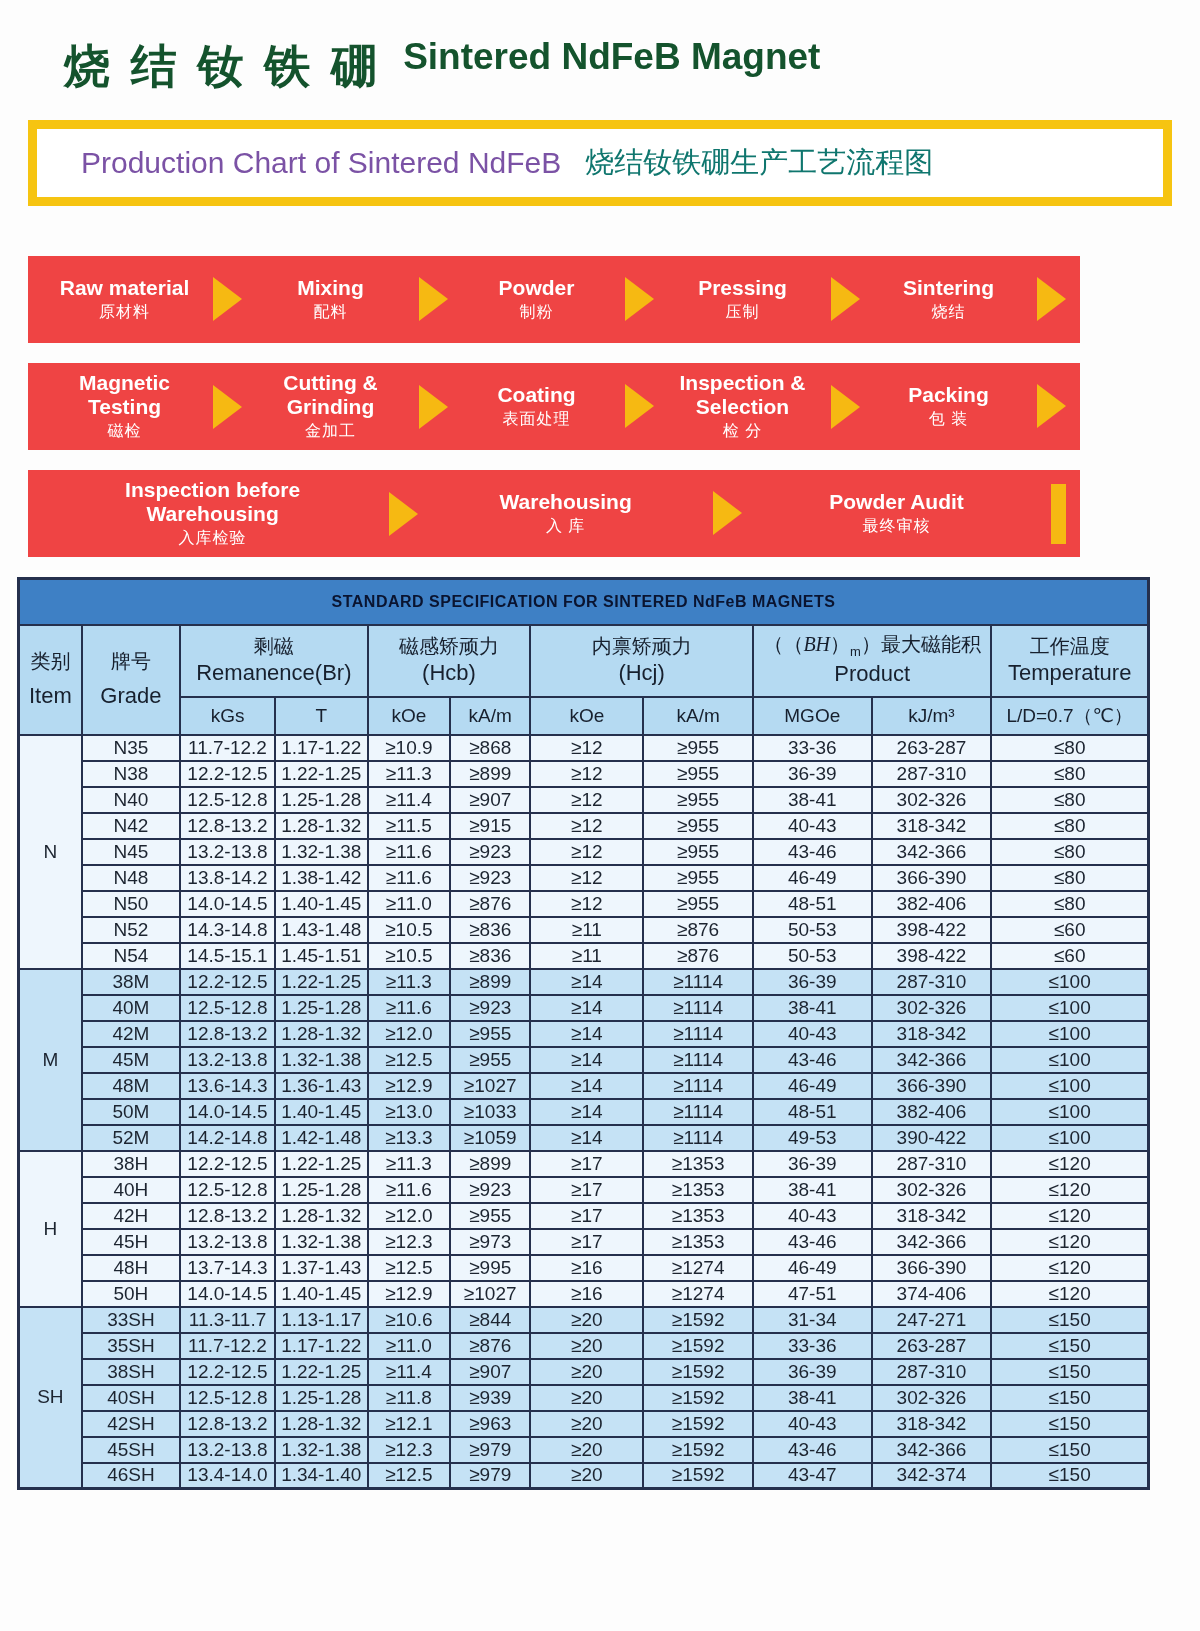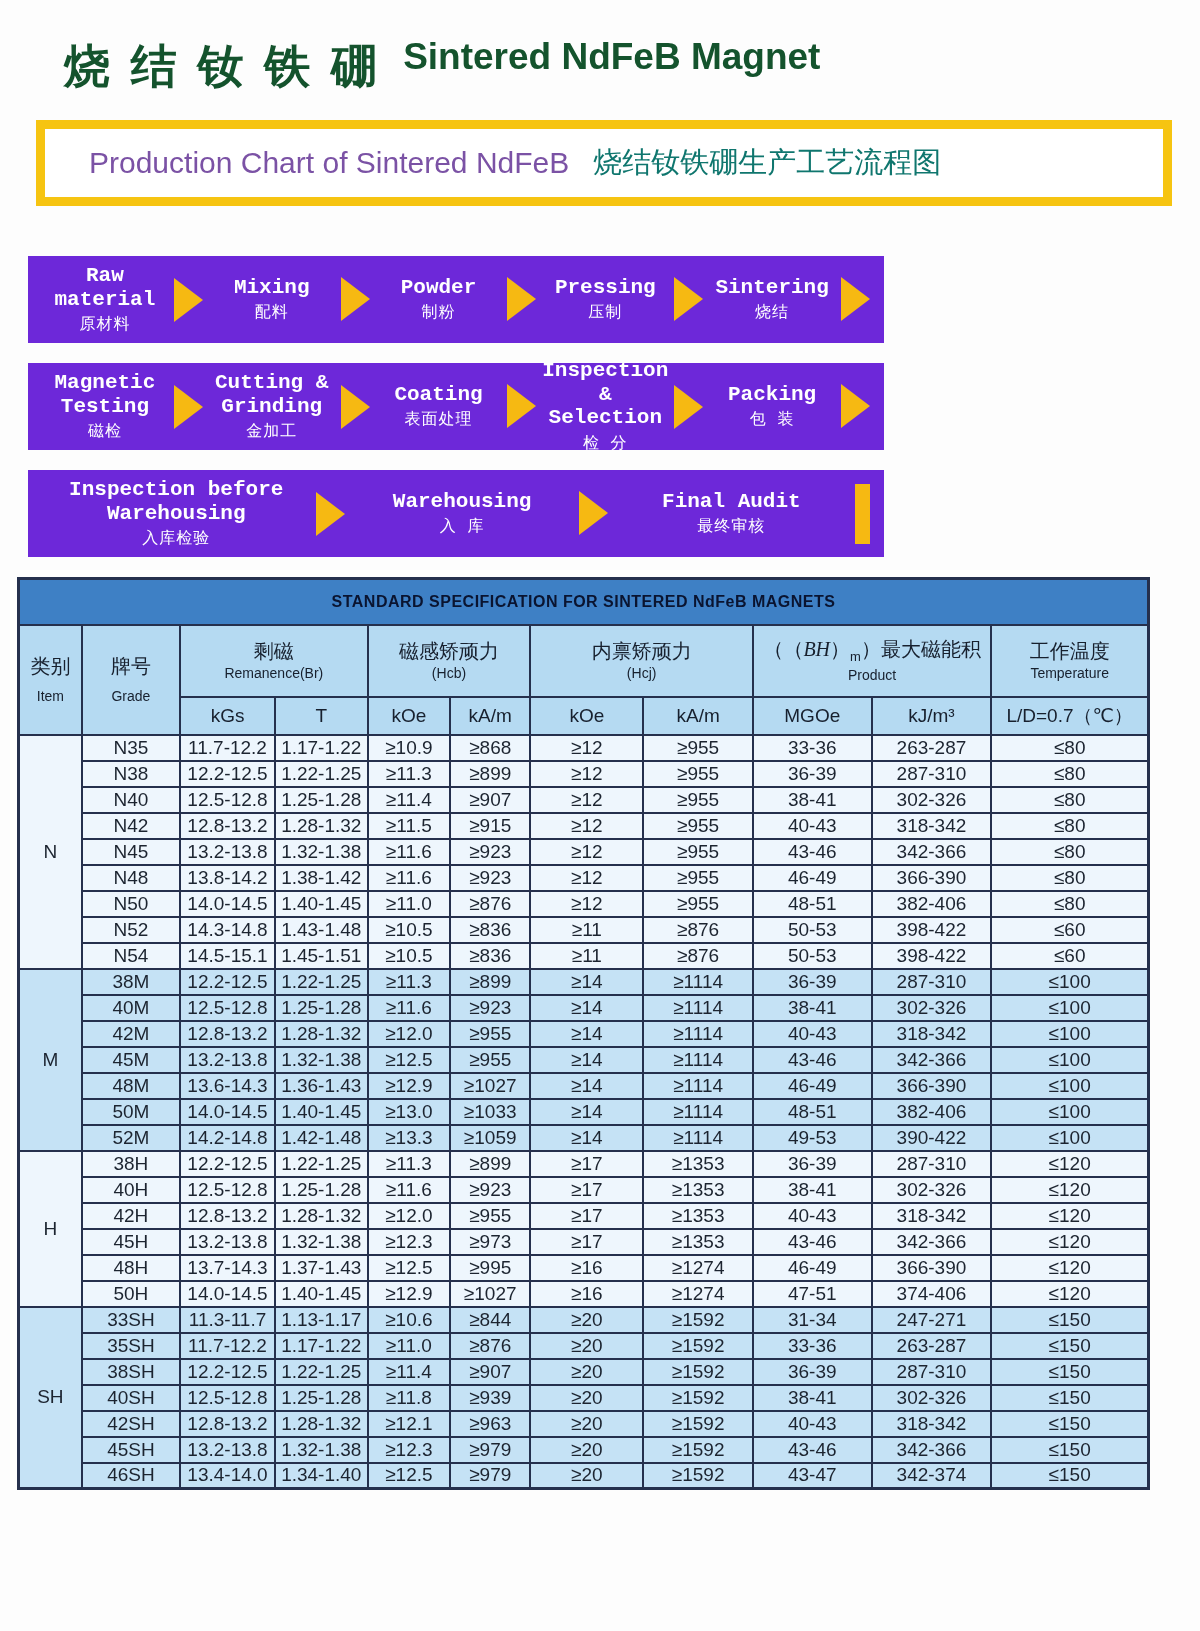--- a/index.html
+++ b/index.html
@@ -7,29 +7,29 @@
   body { font-family:"Liberation Sans","DejaVu Sans",sans-serif; }
   .page { position:relative; width:1200px; height:1631px; background:#fdfdfd; overflow:hidden; }
 
   
   .page-header { padding:36px 0 0 64px; }
   .page-title { display:flex; align-items:flex-start; gap:22px; color:#14532d; }
   .title-zh { font-size:46px; font-weight:bold; letter-spacing:4px; }
   .title-en { font-size:37px; font-weight:bold; letter-spacing:0; }
 
   
-  .banner { margin:22px 28px 0 36px; height:86px; border:9px solid #f6c411;
+  .banner { margin:22px 28px 0 28px; height:86px; border:9px solid #f6c411;
             background:#ffffff; display:flex; align-items:center; padding-left:44px; }
   .banner-en { color:#7b52a5; font-size:30px; }
   .banner-zh { color:#0f766e; font-size:29px; margin-left:24px; }
 
   
   .flow { margin:50px 0 0 28px; }
-  .band { width:856px; height:87px; background:#6d28d9; display:flex; align-items:center;
-          padding:0 14px 0 8px; margin-bottom:20px;font-family:Liberation Mono, monospace; }
+  .band { width:1052px; height:87px; background:#ef4444; display:flex; align-items:center;
+          padding:0 14px 0 8px; margin-bottom:20px; }
   .step-group { flex:1 1 0; display:flex; align-items:center; }
   .step-text { flex:1; text-align:center; color:#ffffff; }
   .step-en { font-size:21px; font-weight:bold; white-space:pre-line; line-height:1.12; }
   .step-zh { font-size:16px; margin-top:3px; letter-spacing:1px; }
   .connector { width:0; height:0; border-top:22px solid transparent; border-bottom:22px solid transparent;
                border-left:29px solid #f6b912; flex:0 0 auto; }
   .band[data-band="3"] .step-group:last-child .connector {
     border:none; width:15px; height:60px; background:#f6b912; }
   .band[data-band="3"] .step-group:first-of-type { flex:1.18 1 0; }
 
@@ -39,21 +39,21 @@
   .spec-table th, .spec-table td { border:2px solid #25304d; text-align:center; vertical-align:middle; }
   .spec-table { border:3px solid #25304d; }
   .t-title { background:#3e80c5; color:#0a1430; font-size:16px; font-weight:bold;
              height:46px; letter-spacing:0.5px; }
   .h1 th, .h2 th { background:#b5daf2; font-weight:normal; color:#17202e; }
   .h1 th { height:72px; }
   .h2 th { height:38px; font-size:19px; }
   .hz { font-size:20px; line-height:1.25; }
   .hz i { font-style:italic; font-family:"Liberation Serif","DejaVu Serif",serif; }
   .hz sub { font-size:13px; }
-  .he { font-size:14px; line-height:1.3; }
+  .he { font-size:22px; line-height:1.3; }
   .th-stack { display:flex; flex-direction:column; justify-content:center; gap:8px; height:100%; }
   .spec-table tbody td { height:26px; font-size:19px; color:#1c2430; padding:0 2px; }
   .sec-pale td { background:#eef6fd; }
   .sec-blue td { background:#c5e2f5; }
   .item-cell { font-size:20px; }
 </style>
 </head>
 <body>
 
 <div class="page">
@@ -172,21 +172,21 @@
         <div class="step-group">
           <div class="step-text">
             <div class="step-en">Warehousing</div>
             <div class="step-zh">入 库</div>
           </div>
           <span class="connector"></span>
         </div>
 
         <div class="step-group">
           <div class="step-text">
-            <div class="step-en">Final Audit</div>
+            <div class="step-en">Powder Audit</div>
             <div class="step-zh">最终审核</div>
           </div>
           <span class="connector"></span>
         </div>
 
       </div>
   </section>
 
   <table class="spec-table">
     <colgroup>

